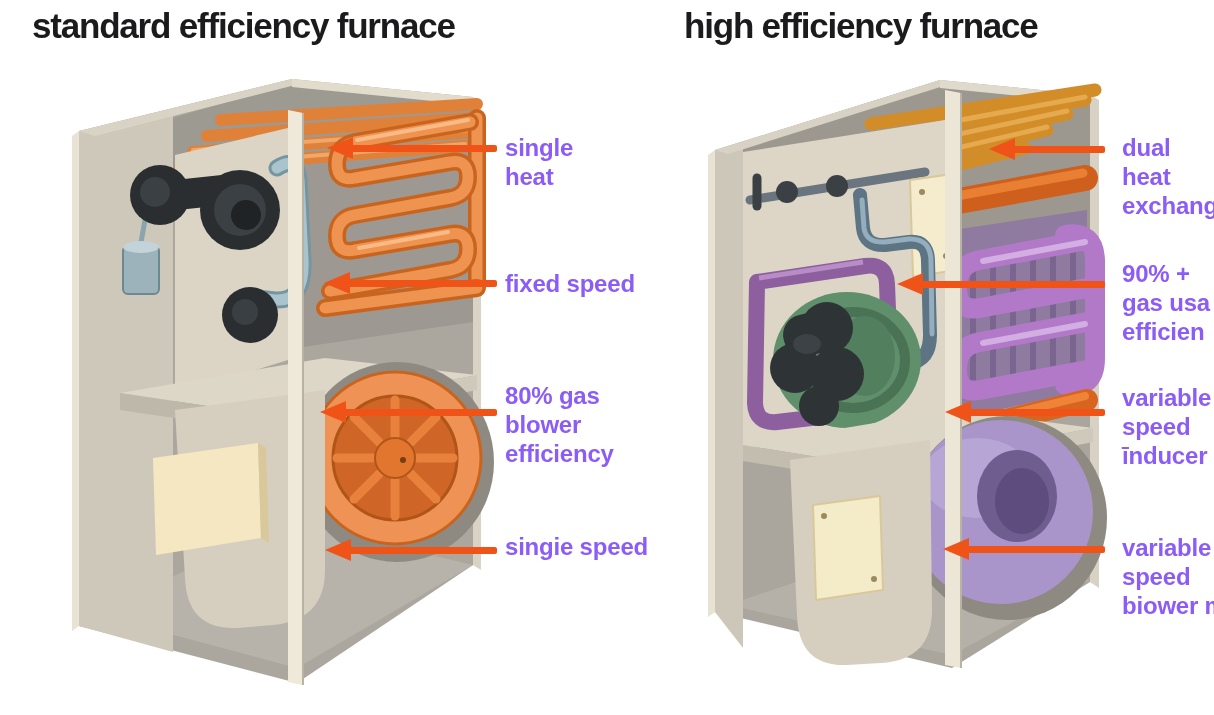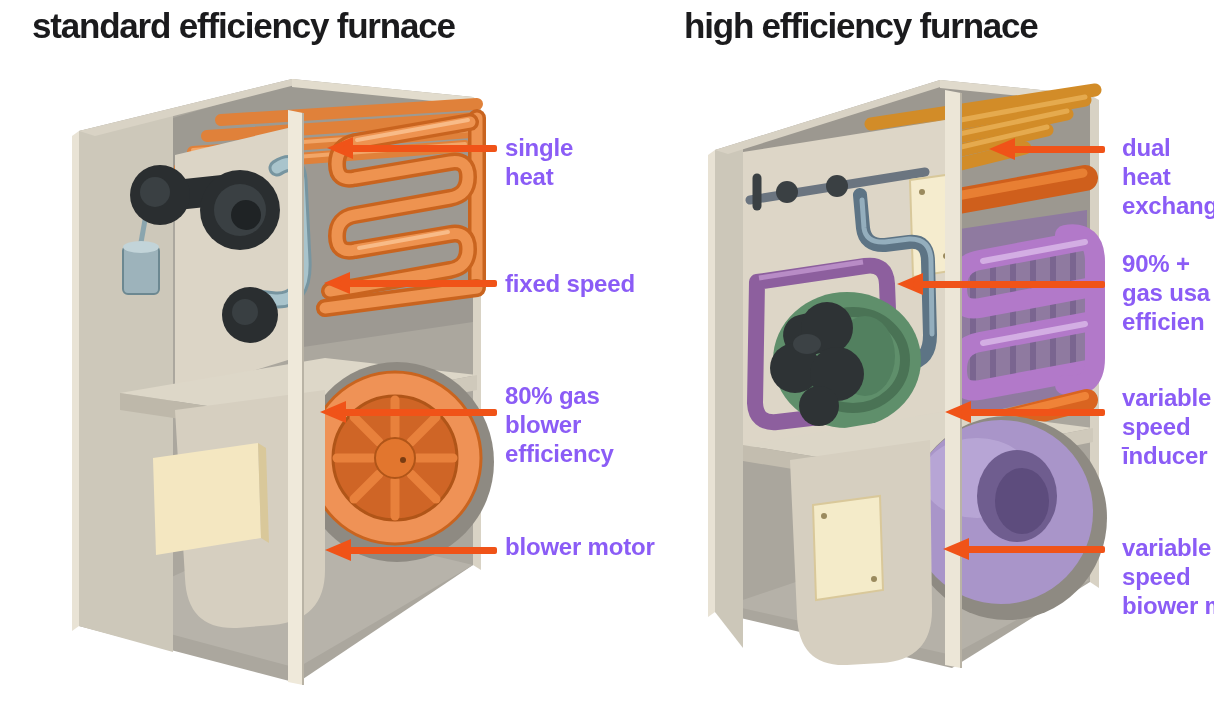--- a/index.html
+++ b/index.html
@@ -288,29 +288,29 @@
 </div>
 <div class="label" style="left:505px;top:269px;text-align:right;">
   <div>fixed speed</div>
 </div>
 <div class="label" style="left:505px;top:381px;">
   <div>80% gas</div>
   <div>blower</div>
   <div>efficiency</div>
 </div>
 <div class="label" style="left:505px;top:532px;">
-  <div>blower motor</div>
+  <div>singie speed</div>
 </div>
 
 <div class="label" style="left:1122px;top:133px;">
   <div>dual</div>
   <div>heat</div>
   <div>exchang</div>
 </div>
-<div class="label" style="left:1122px;top:249px;">
+<div class="label" style="left:1122px;top:259px;">
   <div>90% +</div>
   <div>gas usa</div>
   <div>efficien</div>
 </div>
 <div class="label" style="left:1122px;top:383px;">
   <div>variable</div>
   <div>speed</div>
   <div>īnducer</div>
 </div>
 <div class="label" style="left:1122px;top:533px;">

